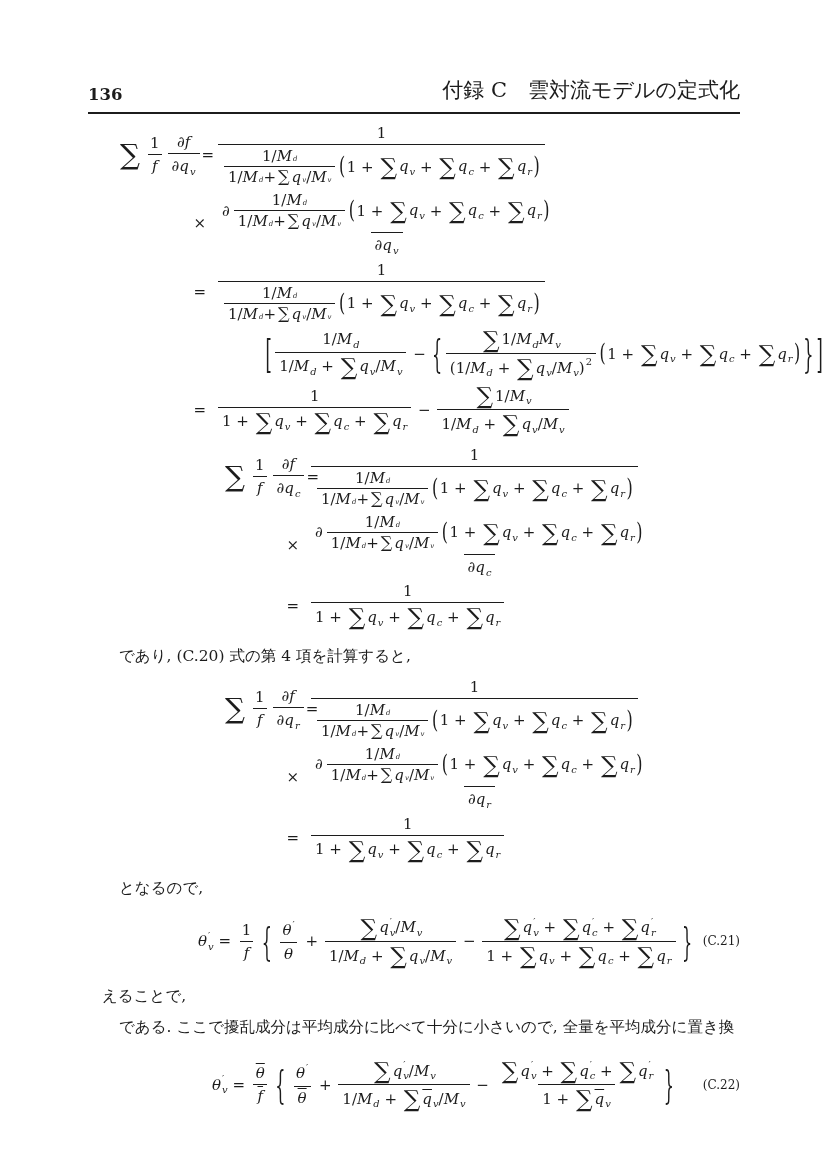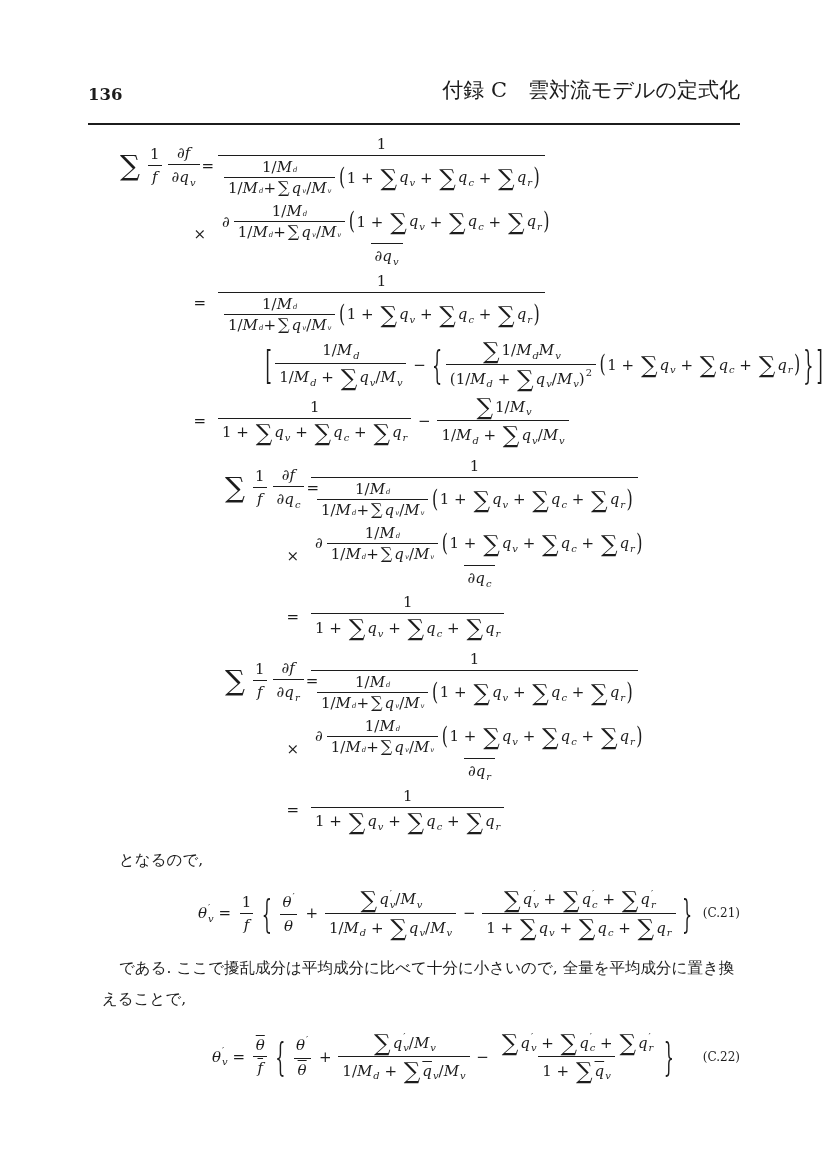--- a/index.html
+++ b/index.html
@@ -4,21 +4,21 @@
 <style>
   :root{ --ink:#1c1c1c; --paper:#ffffff; }
   html,body{margin:0;padding:0;background:#e8e8e8;}
   .page{
     width:826px;height:1169px;background:var(--paper);color:var(--ink);
     box-sizing:border-box;padding:76px 86px 0 88px;margin:0 auto;
     font-family:"DejaVu Serif","Liberation Serif",serif;overflow:hidden;
   }
   
   .header{display:flex;justify-content:space-between;align-items:flex-end;
-    border-bottom:2px solid var(--ink);padding-bottom:19px;}
+    border-bottom:2px solid var(--ink);padding-bottom:8px;}
   .pagenum{font-weight:bold;font-size:16.5px;}
   .headtitle{font-size:21px;}
   
   .bodycol{margin-left:14px;margin-right:0;}
   p.para{font-size:15.5px;margin:15px 0 0 0;text-indent:17px;line-height:1.55;}
   .para2 .ln{font-size:15.5px;line-height:31px;}
   .para2 .ln.ind{text-indent:17px;}
   .para2{margin-top:14px;}
   
   .math, .mrow{display:inline-flex;align-items:center;}
@@ -907,20 +907,21 @@
                       </span>
                     </span>
                   </span>
                 </span>
               </span>
             </span>
           </span>
         </div>
       </div>
 
+    <p class="para">であり, (C.20) 式の第 4 項を計算すると,</p>
 
     <div class="display d3">
         <div class="eqrow">
           <span class="lcell">
             <span class="mrow">
               <span class="mrow">
                 <span class="sum big">∑</span>
                 <span class="fr">
                   <span class="nu">
                     <span class="mrow">
@@ -1360,22 +1361,22 @@
               </span>
             </span>
             <span style="display: inline-block; width: 3px;"></span>
             <span class="dl" style="transform: scaleY(2.5);">}</span>
           </span>
         </span>
       <span class="tag">(C.21)</span>
     </div>
 
     <div class="para2">
+      <div class="ln">えることで,</div>
       <div class="ln ind">である. ここで擾乱成分は平均成分に比べて十分に小さいので, 全量を平均成分に置き換</div>
-      <div class="ln">えることで,</div>
     </div>
 
     <div class="numline c22">
       <span class="expr">
           <span class="mrow">
             <span class="tok">
               <span class="mt mi">θ</span>
               <span class="ss">
                 <span class="up">′</span>
                 <span class="dn">v</span>

